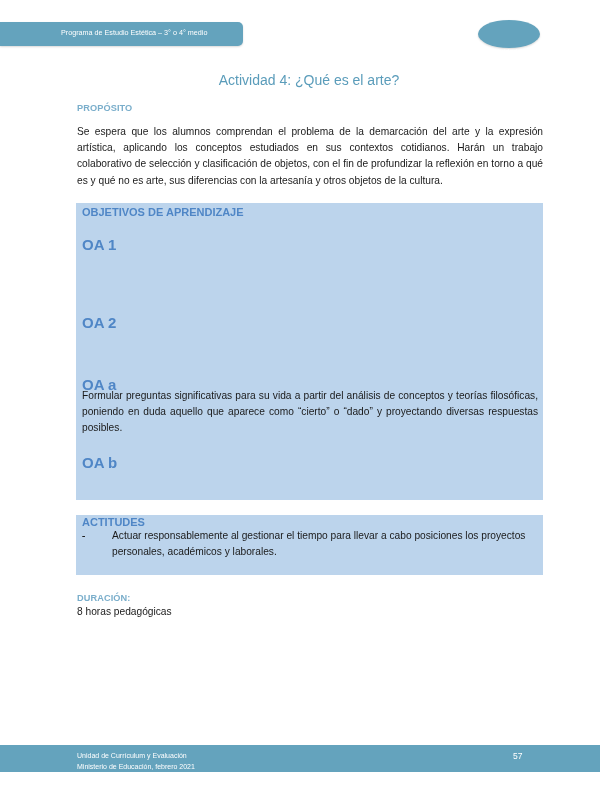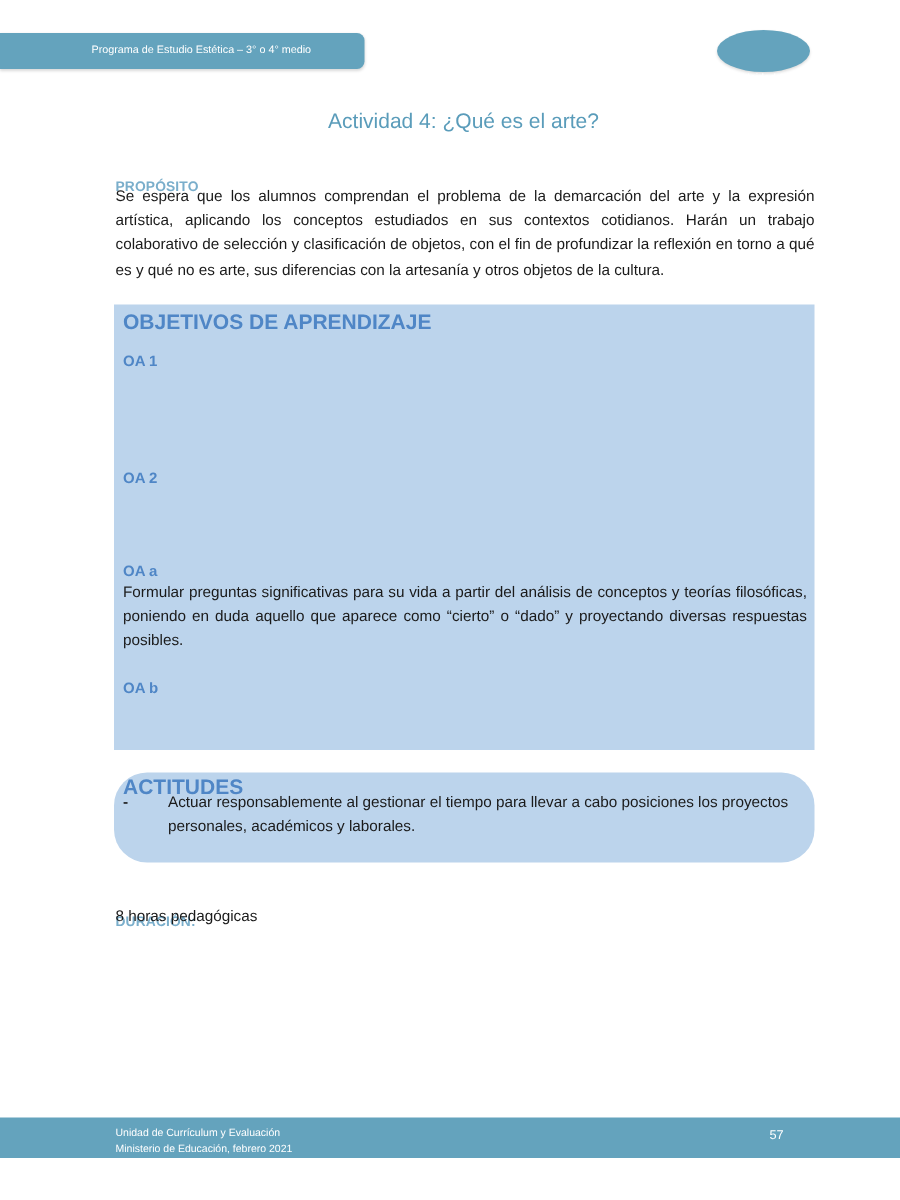--- a/index.html
+++ b/index.html
@@ -60,21 +60,20 @@
       font-size: 14px;
       color: #5a9cba;
     }
     .section-heading {
       position: absolute;
       left: 77px;
       font-size: 9.2px;
       font-weight: bold;
       color: #7aaecb;
       letter-spacing: 0.1px;
-      margin-top: 16px;
     }
     .body-text {
       font-size: 10.2px;
       line-height: 16.2px;
       color: #1a1a1a;
       text-align: justify;
     }
     .purpose-text {
       position: absolute;
       left: 77px;
@@ -85,44 +84,43 @@
       position: absolute;
       left: 76px;
       top: 203px;
       width: 467px;
       height: 297px;
       background: #bcd4ec;
     }
     .box-heading {
       position: absolute;
       left: 6px;
-      font-size: 14px;
+      font-size: 11px;
       font-weight: bold;
       color: #4f86c6;
     }
     .oa-label {
       position: absolute;
       left: 6px;
-      font-size: 10px;
+      font-size: 15px;
       font-weight: bold;
       color: #4f86c6;
     }
     .oa-text {
       position: absolute;
       left: 6px;
       width: 456px;
     }
     .act-box {
       position: absolute;
       left: 76px;
       top: 515px;
       width: 467px;
       height: 60px;
       background: #bcd4ec;
-      border-radius: 22px;
     }
     .act-list {
       position: absolute;
       left: 6px;
       top: 13px;
       width: 456px;
       margin: 0;
       padding: 0;
       list-style: none;
     }

